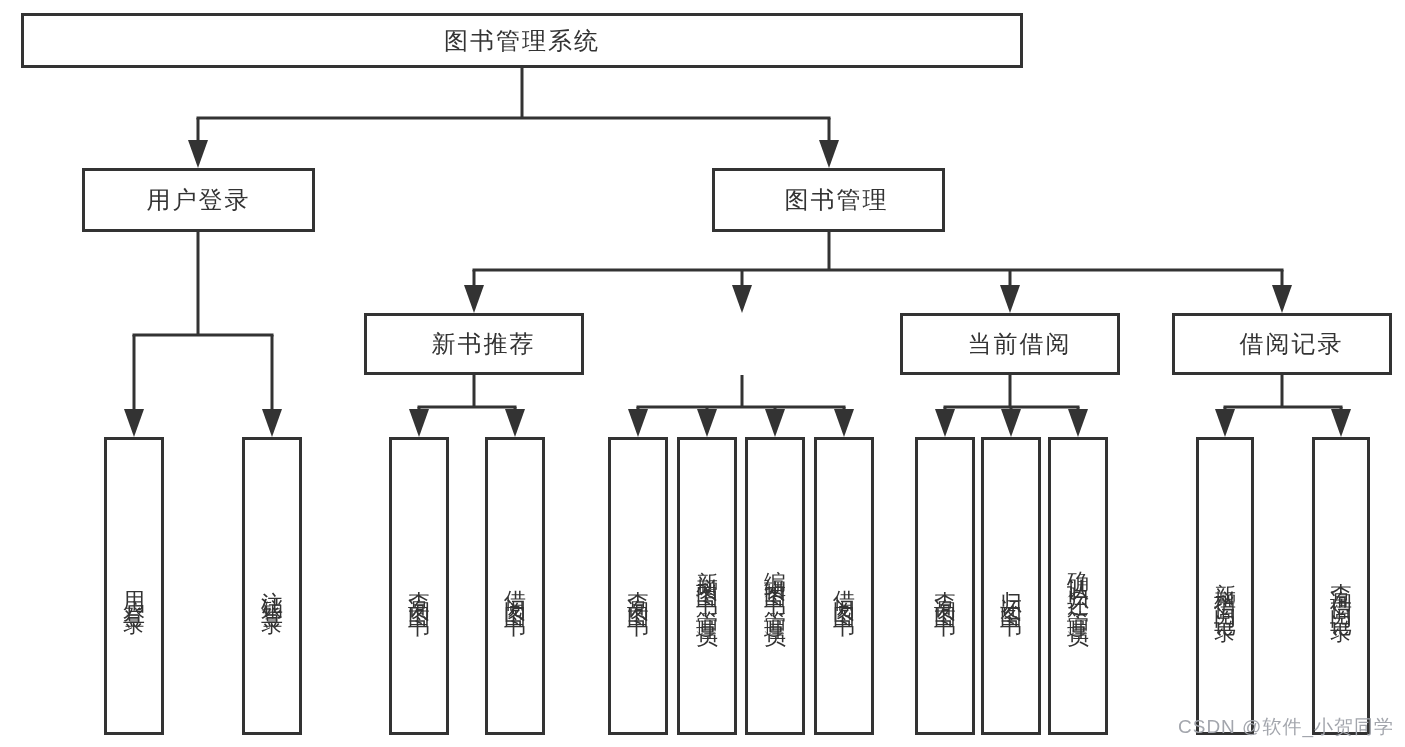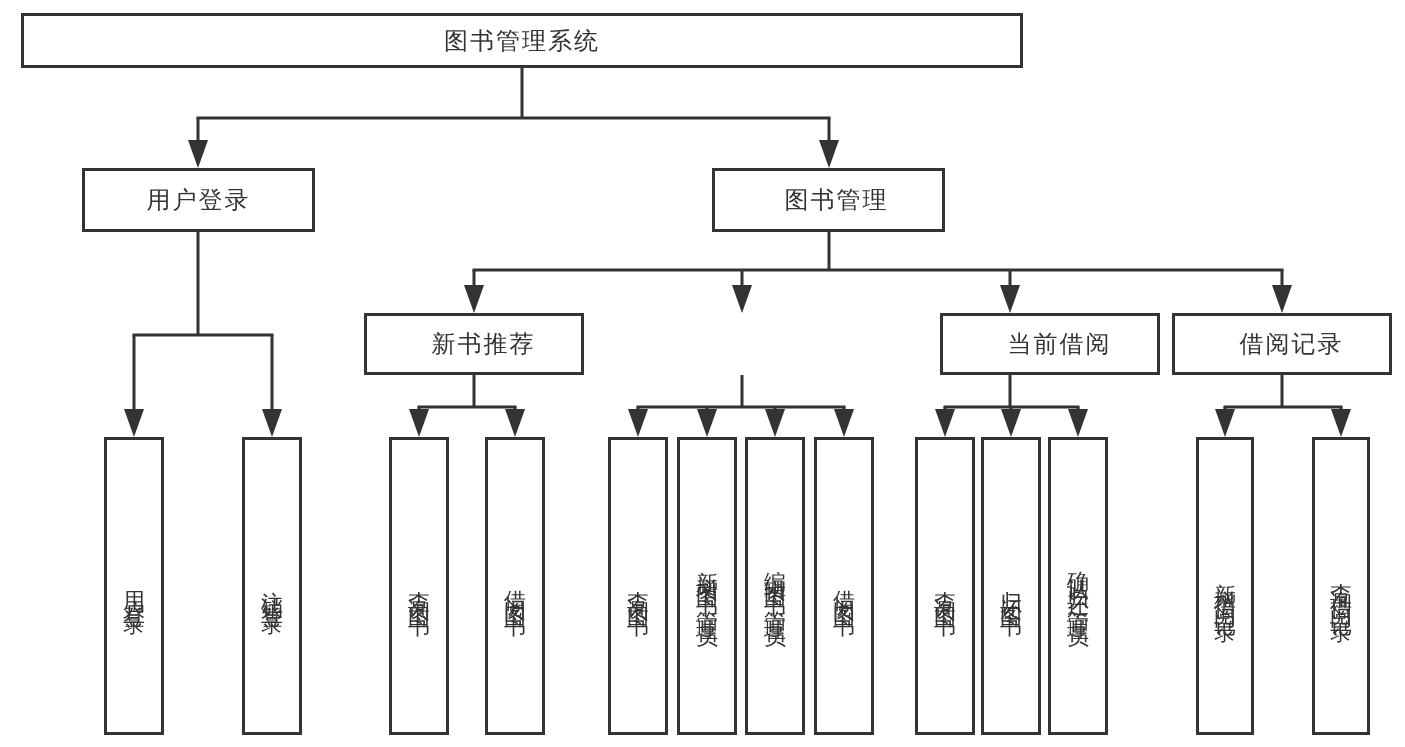--- a/index.html
+++ b/index.html
@@ -41,21 +41,21 @@
   }
 
   .hbox { font-size: 24px; letter-spacing: 2px; }
 
   .root-box   { left: 21px;   top: 13px;  width: 1002px; height: 55px; }
   .lvl2-a     { left: 82px;   top: 168px; width: 233px;  height: 64px; }
   .lvl2-b     { left: 712px;  top: 168px; width: 233px;  height: 64px; padding-left: 16px; }
   .lvl3       { top: 313px; width: 220px; height: 62px; padding-left: 19px; }
   .lvl3-1     { left: 364px; }
   .lvl3-2     { left: 632px; }
-  .lvl3-3     { left: 900px; margin-left: 40px; }
+  .lvl3-3     { left: 900px; }
   .lvl3-4     { left: 1172px; }
 
   .vbox {
     top: 437px;
     width: 60px;
     height: 298px;
     writing-mode: vertical-rl;
     text-orientation: mixed;
     font-size: 22px;
     letter-spacing: 8px;
@@ -189,14 +189,15 @@
   <div class="node vbox v7">编辑图书（管理员）</div>
   <div class="node vbox v8">借阅图书</div>
 
   <div class="node vbox v9">查询图书</div>
   <div class="node vbox v10">归还图书</div>
   <div class="node vbox v11">确认归还（管理员）</div>
 
   <div class="node vbox narrow v12">新增借阅记录</div>
   <div class="node vbox narrow v13">查询借阅记录</div>
 
+  <div class="watermark">CSDN @软件_小贺同学</div>
 
 </div>
 
 </body></html>

